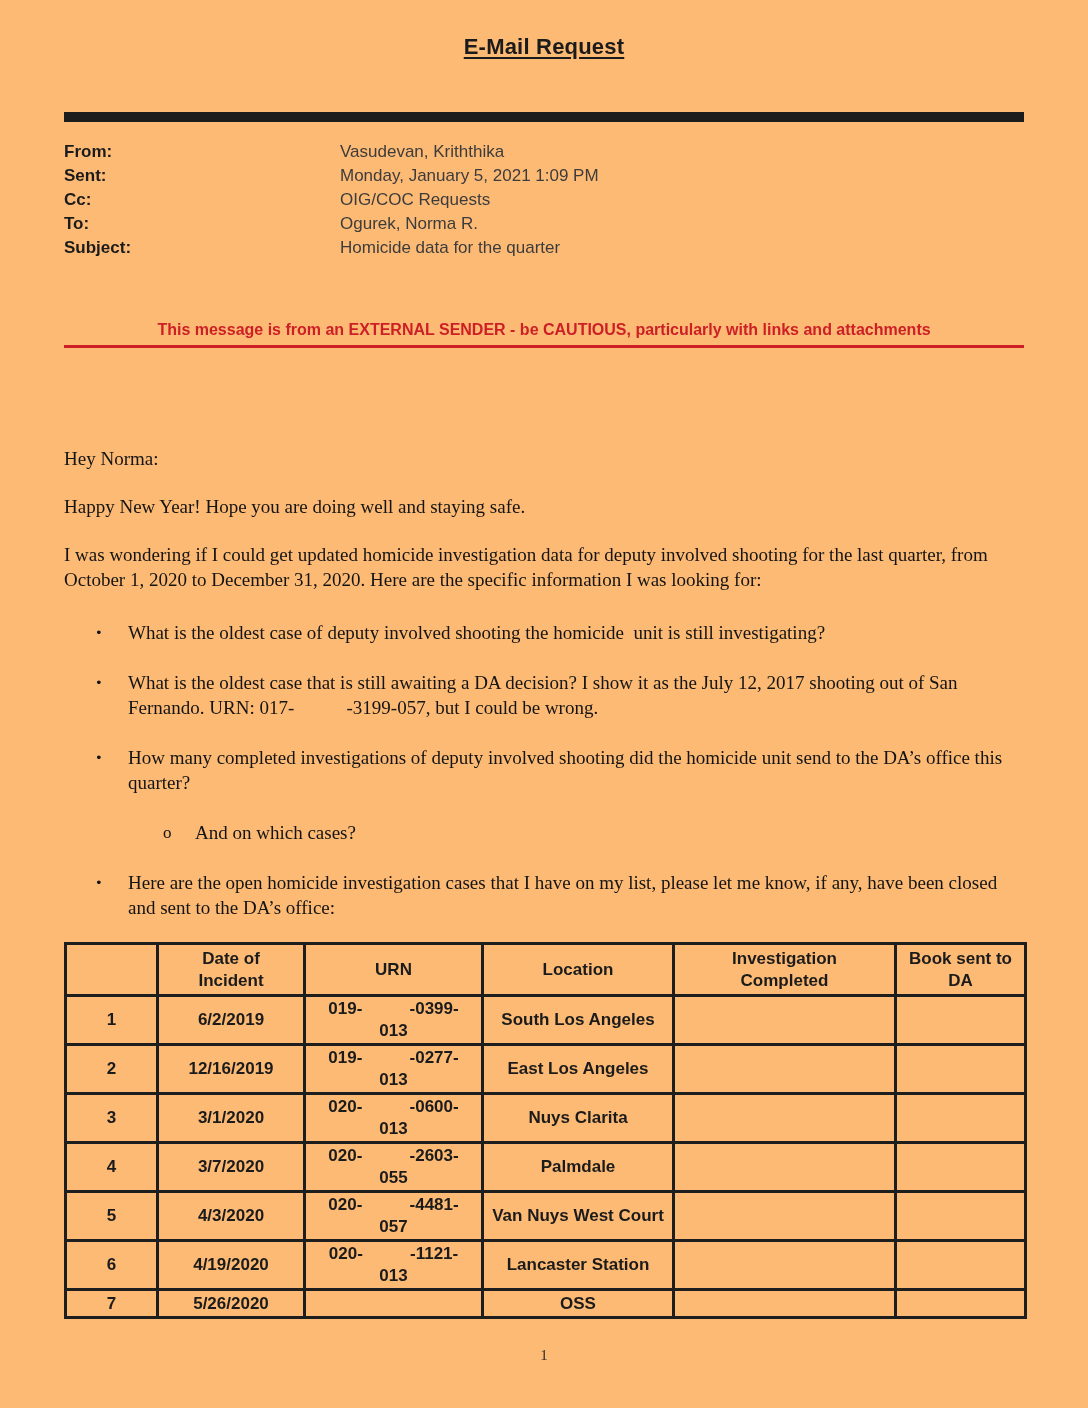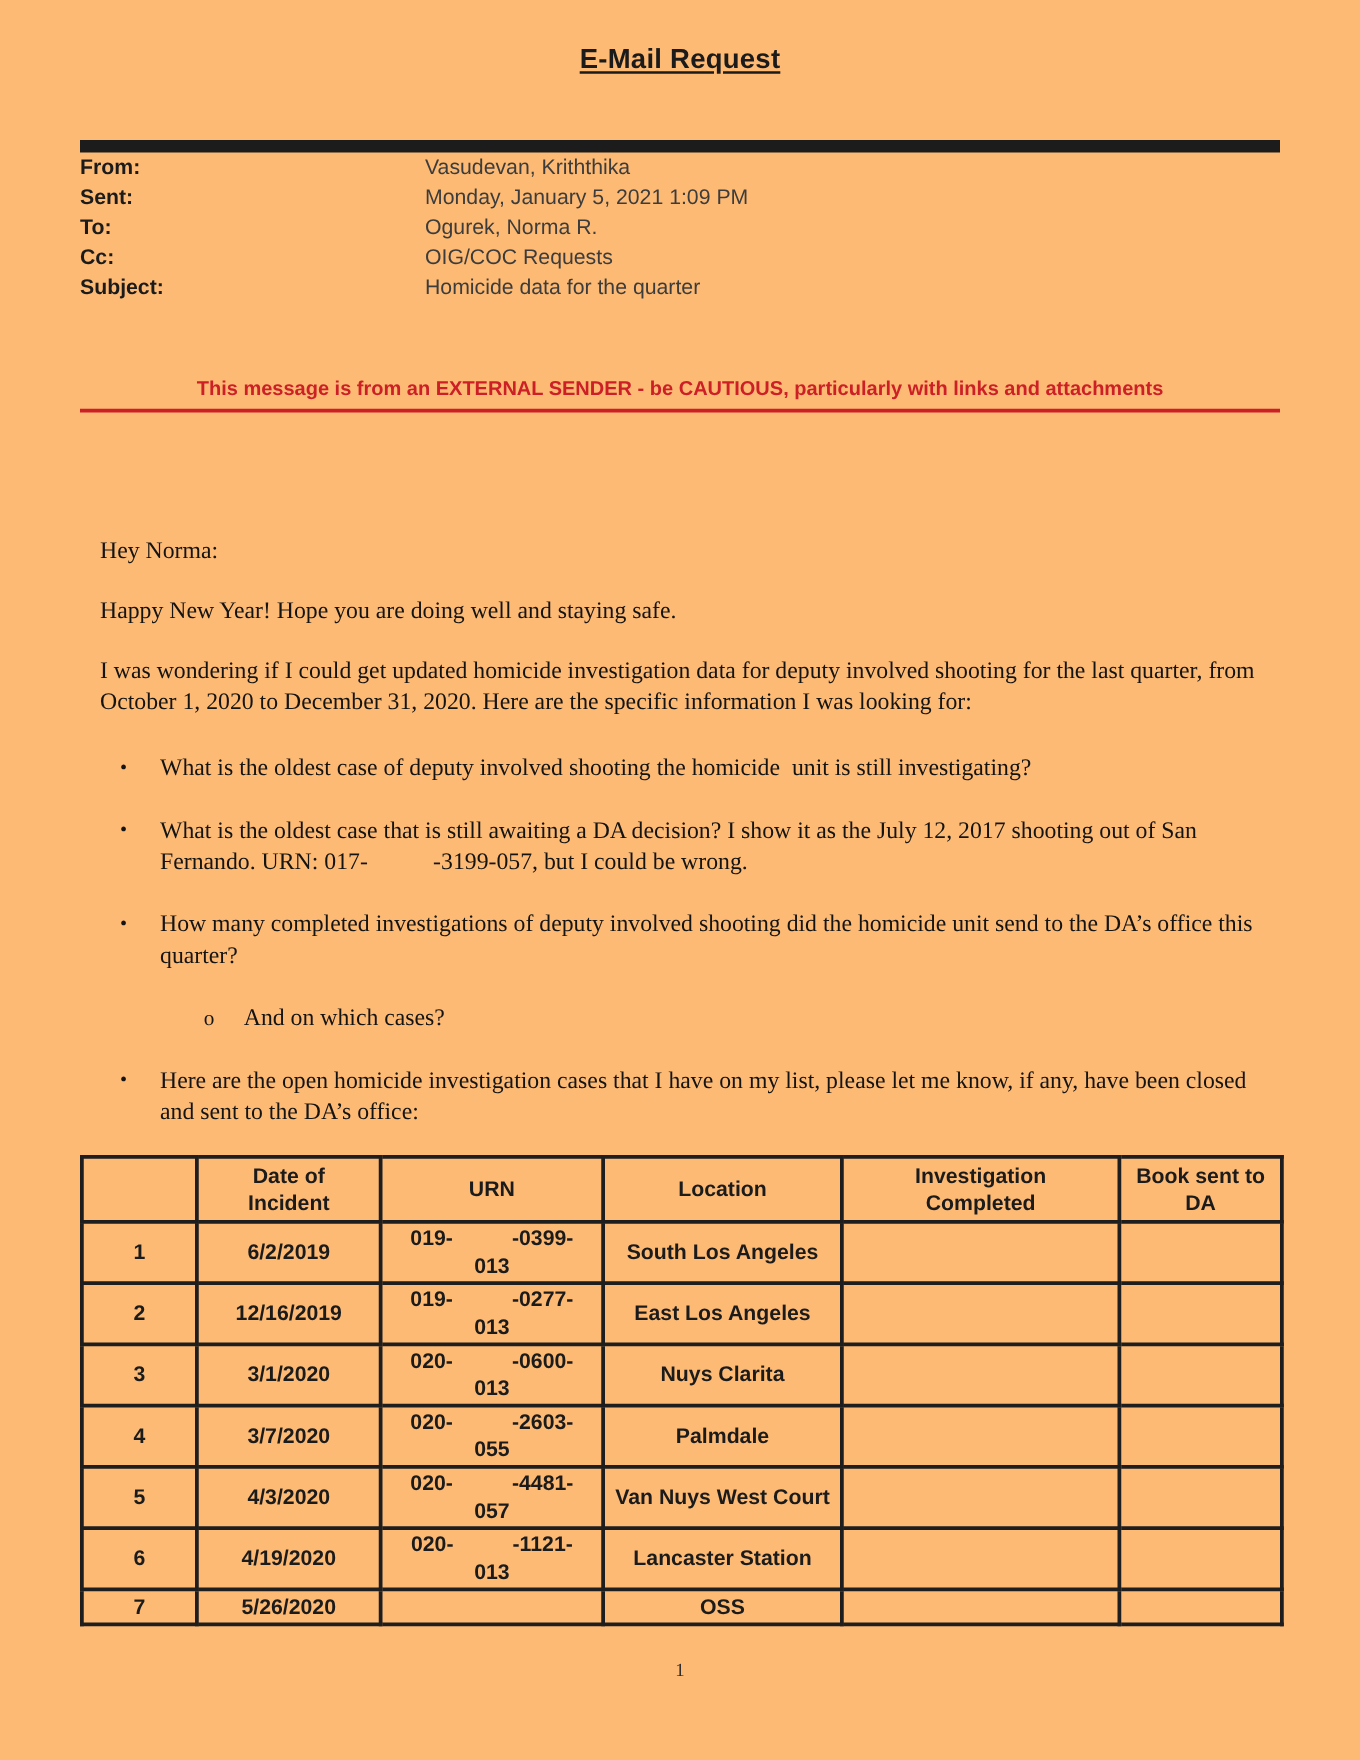--- a/index.html
+++ b/index.html
@@ -23,21 +23,21 @@
     line-height: 26px;
     text-decoration: underline;
     text-underline-offset: 3px;
     letter-spacing: 0.2px;
   }
   .black-bar {
     margin-top: 52px;
     height: 10px;
     background: #1c1c1c;
   }
-  .fields { }
+  .fields { margin-top: 18px; }
   .frow { display: flex; font-size: 17px; line-height: 24px; }
   .flabel { width: 276px; font-weight: bold; color: #1b1b1b; }
   .fvalue { color: #3c3c3c; }
   .warning {
     margin-top: 60px;
     text-align: center;
     color: #cc2026;
     font-weight: bold;
     font-size: 16px;
     line-height: 20px;
@@ -47,21 +47,21 @@
     height: 3px;
     background: #cc2026;
   }
   .body {
     margin-top: 98px;
     font-family: "Liberation Serif", serif;
     font-size: 19px;
     line-height: 25px;
     color: #141414;
   }
-  .body p { margin: 16px; }
+  .body p { margin: 0; }
   .p-gap { margin-top: 23px !important; }
   .bullets { margin-top: 28px; }
   .bullet { display: flex; margin-bottom: 25px; }
   .bullet:last-child { margin-bottom: 0; }
   .bullet .marker {
     flex: 0 0 33px;
     margin-left: 31px;
     font-family: "DejaVu Sans", sans-serif;
     font-size: 13px;
     line-height: 25px;
@@ -116,26 +116,26 @@
   <div class="fields">
     <div class="frow">
       <span class="flabel">From:</span>
       <span class="fvalue">Vasudevan, Kriththika</span>
     </div>
     <div class="frow">
       <span class="flabel">Sent:</span>
       <span class="fvalue">Monday, January 5, 2021 1:09 PM</span>
     </div>
     <div class="frow">
+      <span class="flabel">Cc:</span>
+      <span class="fvalue">OIG/COC Requests</span>
+    </div>
+    <div class="frow">
       <span class="flabel">To:</span>
       <span class="fvalue">Ogurek, Norma R.</span>
-    </div>
-    <div class="frow">
-      <span class="flabel">Cc:</span>
-      <span class="fvalue">OIG/COC Requests</span>
     </div>
     <div class="frow">
       <span class="flabel">Subject:</span>
       <span class="fvalue">Homicide data for the quarter</span>
     </div>
   </div>
 
   <div class="warning">This message is from an EXTERNAL SENDER - be CAUTIOUS, particularly with links and attachments</div>
   <div class="redline"></div>
 

